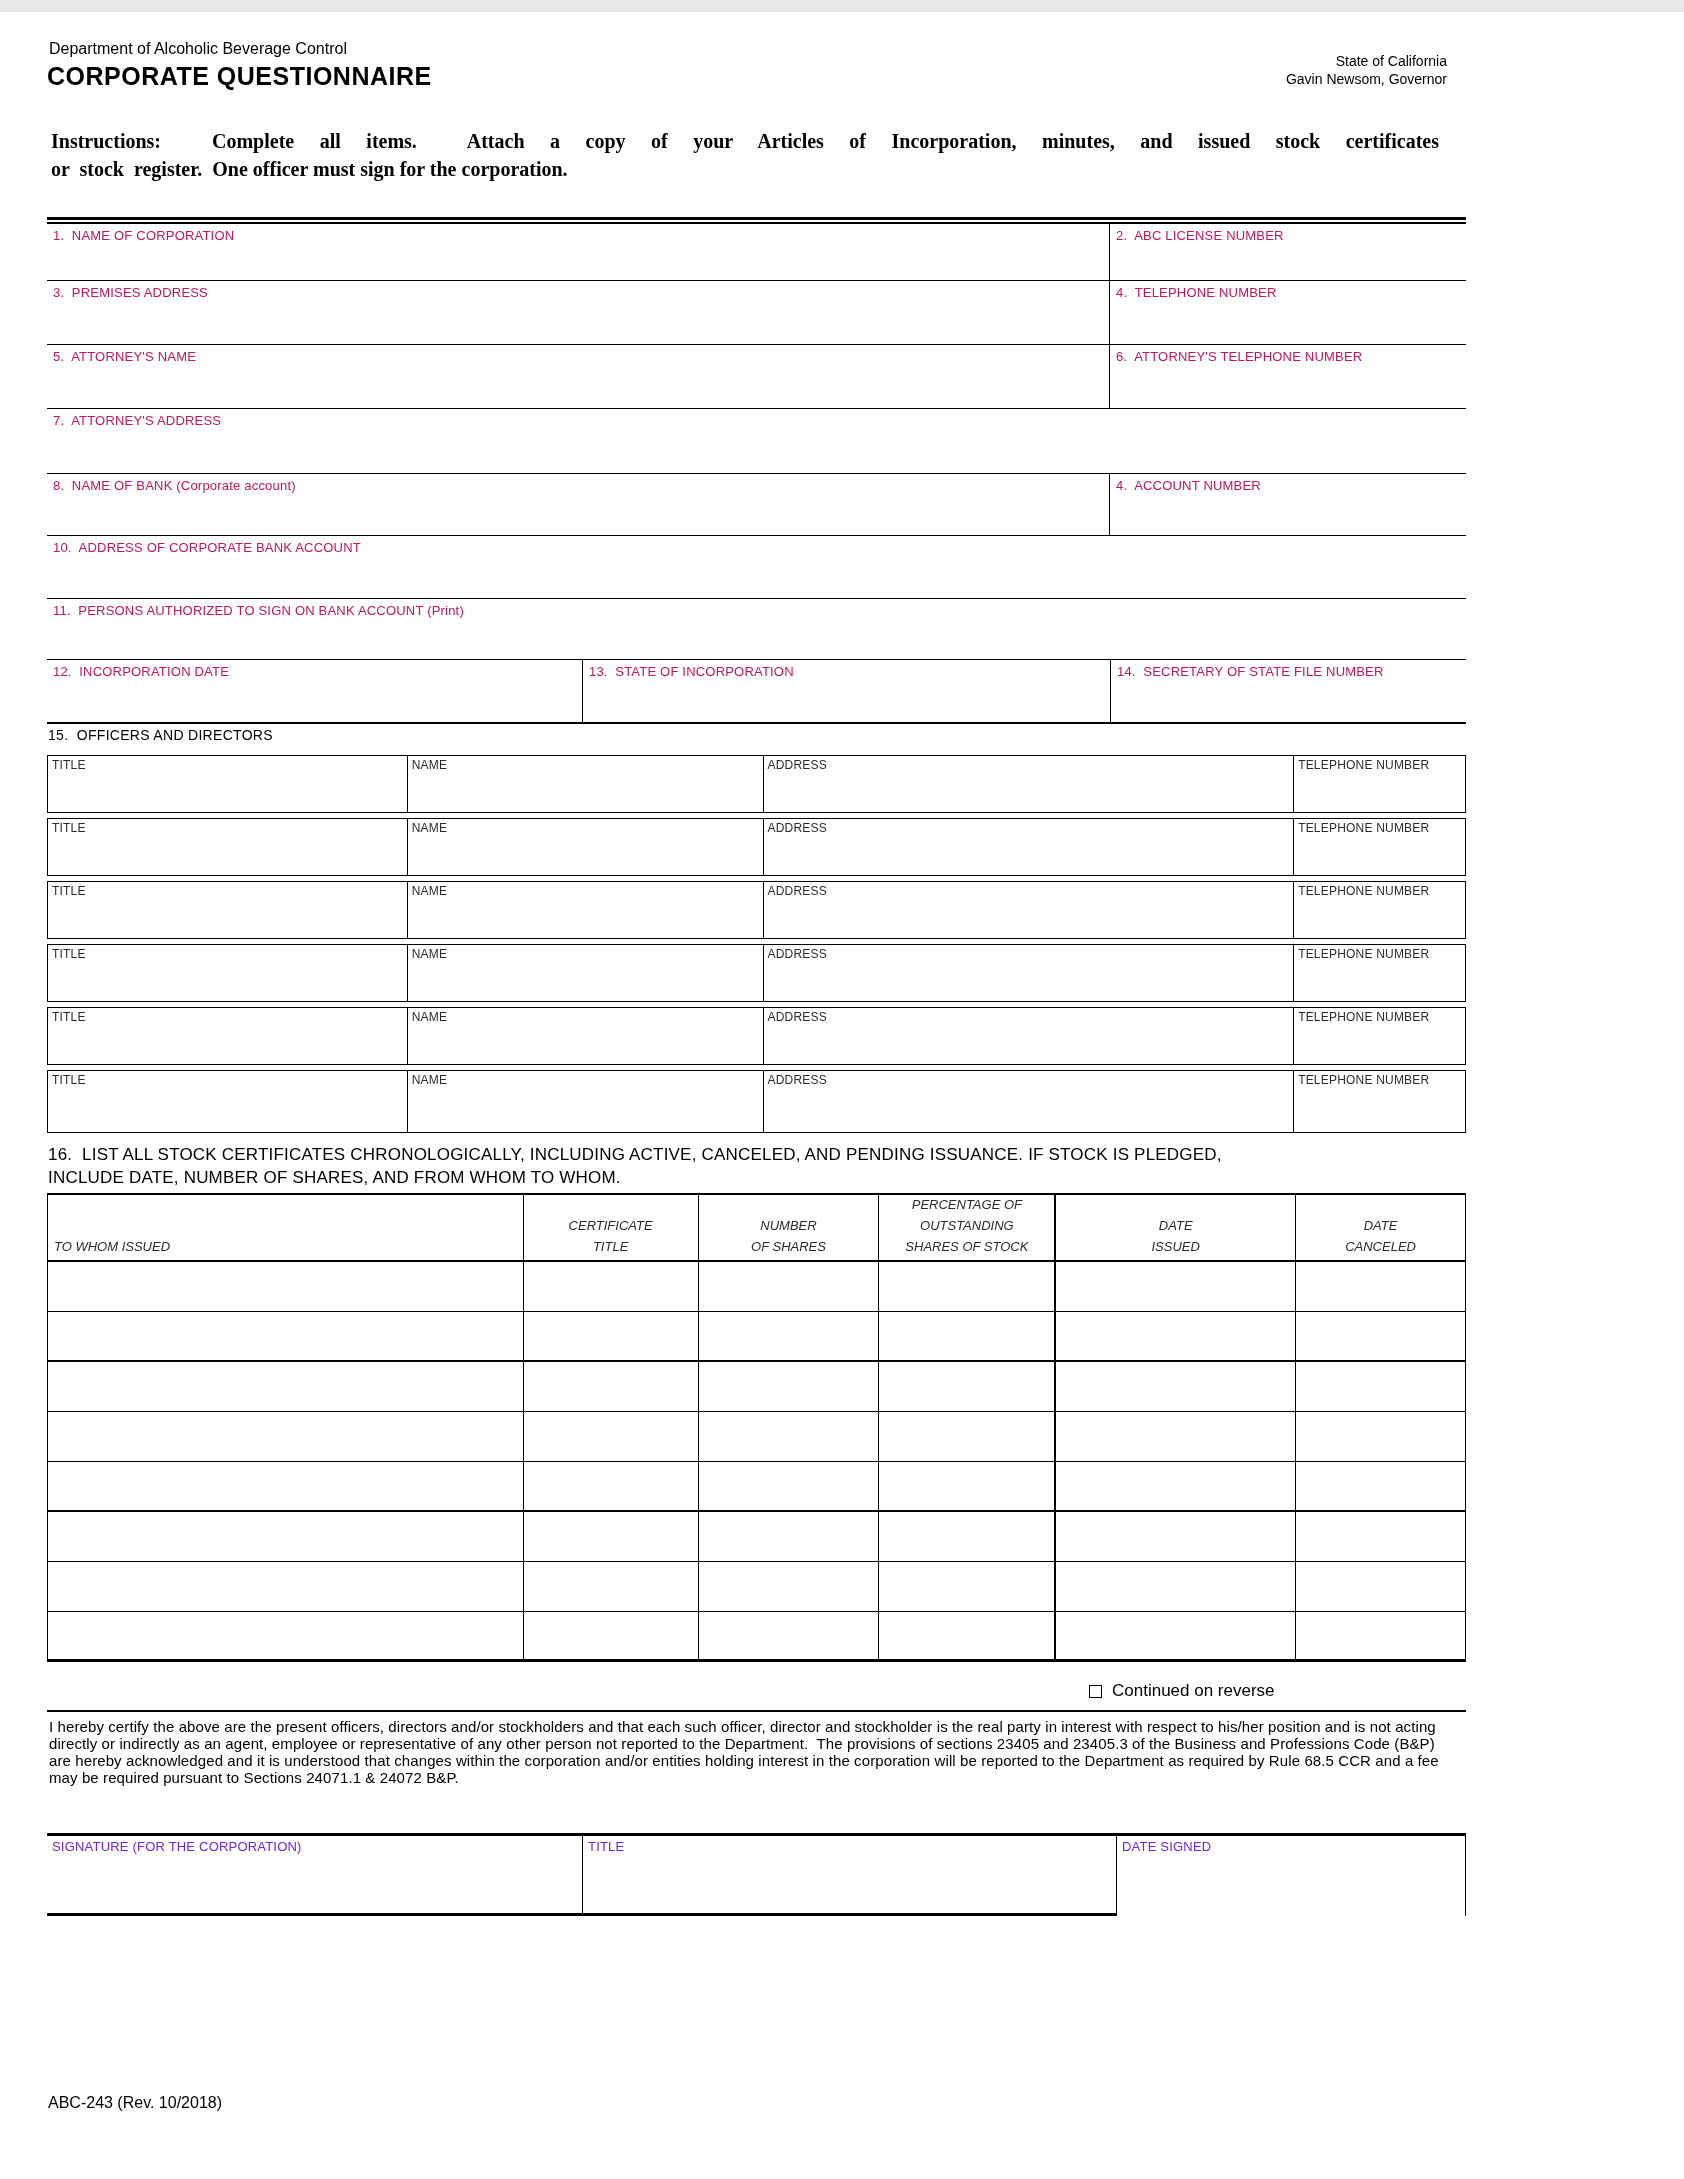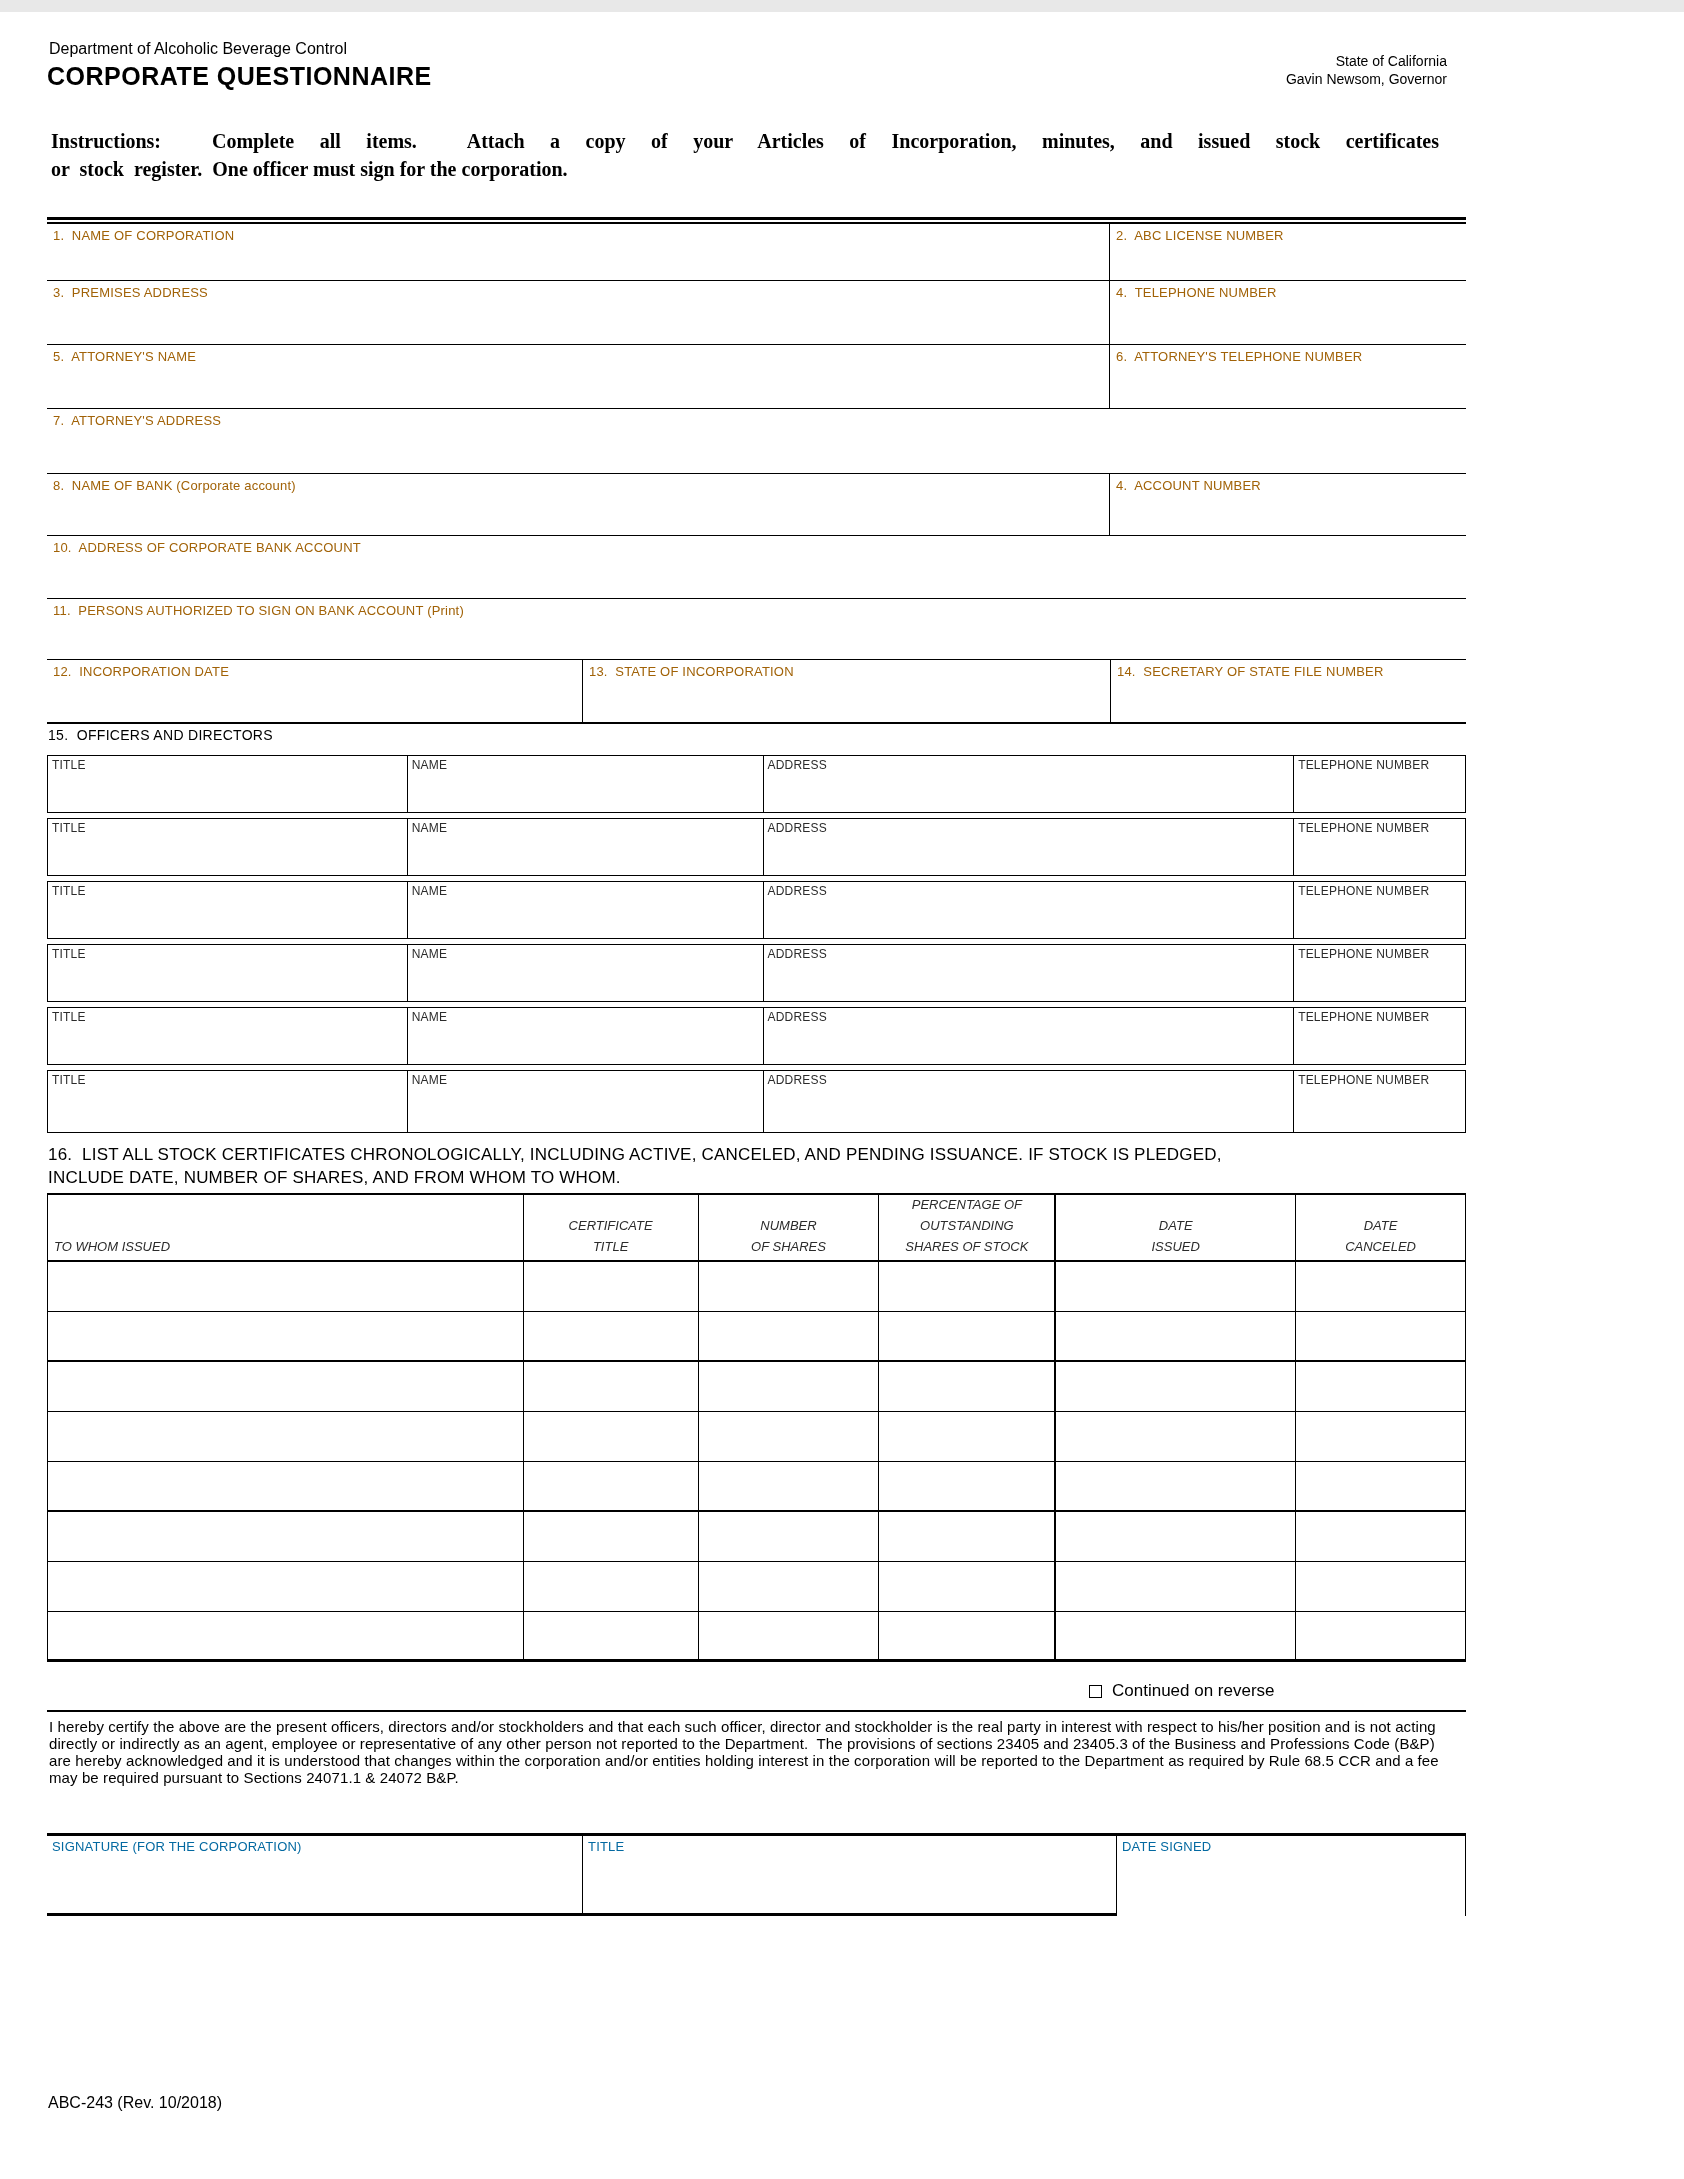--- a/index.html
+++ b/index.html
@@ -17,21 +17,21 @@
     font-family:"Liberation Serif","DejaVu Serif",serif;font-weight:bold;font-size:20px;line-height:28px;}
   .instr-line1{text-align:justify;text-align-last:justify;white-space:pre-wrap;}
   .instr-line2{white-space:pre-wrap;}
   
   .grid{position:absolute;left:47px;top:205px;width:1419px;border-top:3px solid #000;padding-top:2px;box-sizing:border-box;}
   .grid-inner{border-top:2px solid #000;}
   .grow{display:flex;border-bottom:1px solid #000;box-sizing:border-box;}
   .grow.thick{border-bottom:2px solid #000;}
   .gcell{box-sizing:border-box;position:relative;}
   .gcell + .gcell{border-left:1px solid #000;}
-  .flabel{display:block;padding:4px 4px 0 6px;font-size:13px;color:#a16207;white-space:pre-wrap;letter-spacing:0.2px;}
+  .flabel{display:block;padding:4px 4px 0 6px;font-size:13px;color:#be185d;white-space:pre-wrap;letter-spacing:0.2px;}
   
   .sec15-head{position:absolute;left:48px;top:715px;font-size:14px;letter-spacing:0.3px;white-space:pre-wrap;}
   .officers{position:absolute;left:47px;top:743px;width:1419px;}
   .orow{display:flex;border:1px solid #000;height:58px;margin-bottom:5px;box-sizing:border-box;}
   .orow.last{height:63px;margin-bottom:0;}
   .ocell{box-sizing:border-box;}
   .ocell + .ocell{border-left:1px solid #000;}
   .olabel{display:block;padding:2px 2px 0 4px;font-size:12px;color:#2b2b2b;letter-spacing:0.2px;}
   
   .sec16-head{position:absolute;left:48px;top:1131px;width:1426px;font-size:17px;line-height:23px;letter-spacing:0.2px;white-space:pre-wrap;}
@@ -51,21 +51,21 @@
   
   .continued{position:absolute;left:1089px;top:1669px;font-size:17px;display:flex;align-items:center;}
   .cbox{display:inline-block;width:13px;height:13px;border:1.5px solid #000;margin-right:10px;box-sizing:border-box;}
   .rule-cert{position:absolute;left:47px;top:1698px;width:1419px;border-top:2px solid #000;}
   .certification{position:absolute;left:49px;top:1706px;width:1410px;font-size:15px;line-height:17px;white-space:pre-wrap;letter-spacing:0.1px;}
   
   .sigtable{position:absolute;left:47px;top:1821px;width:1419px;border-top:3px solid #000;display:flex;box-sizing:border-box;}
   .sigcell{height:80px;box-sizing:border-box;border-bottom:3px solid #000;}
   .sigcell + .sigcell{border-left:1px solid #000;}
   .sigcell.nobot{border-bottom:none;border-right:1px solid #000;}
-  .siglabel{display:block;padding:3px 2px 0 5px;font-size:13px;color:#0369a1;letter-spacing:0.2px;}
+  .siglabel{display:block;padding:3px 2px 0 5px;font-size:13px;color:#6d28d9;letter-spacing:0.2px;}
   
   .footer{position:absolute;left:48px;top:2082px;font-size:16px;}
 </style>
 </head>
 <body>
 
 <div class="page">
 
   <div class="dept">Department of Alcoholic Beverage Control</div>
   <div class="form-title">CORPORATE QUESTIONNAIRE</div>

